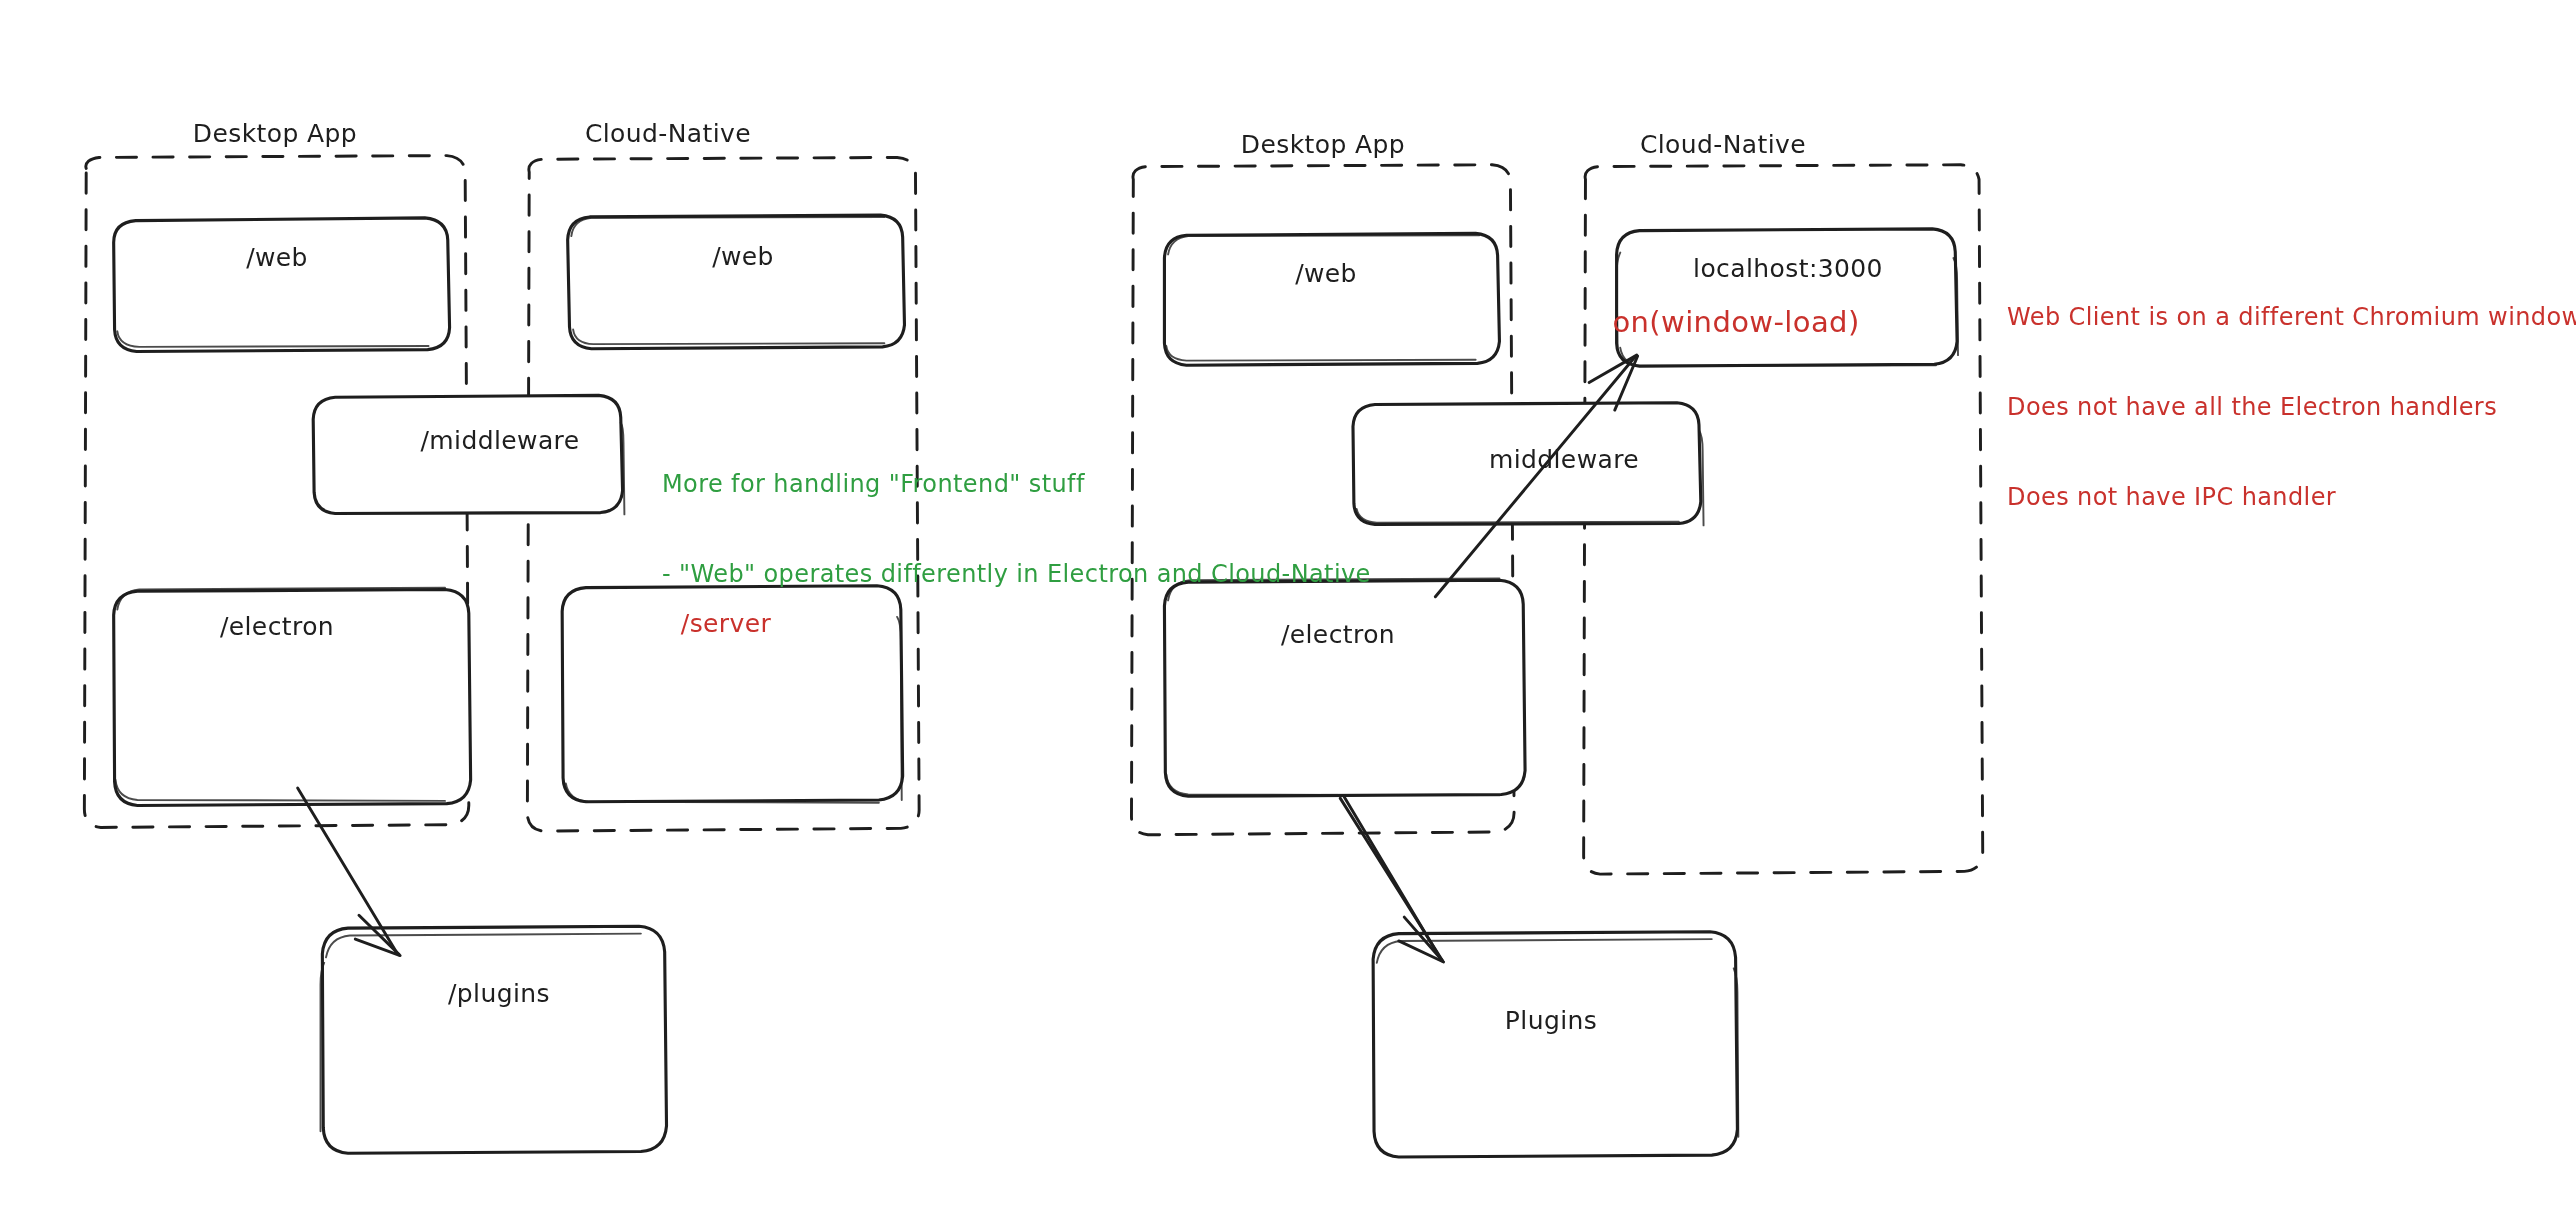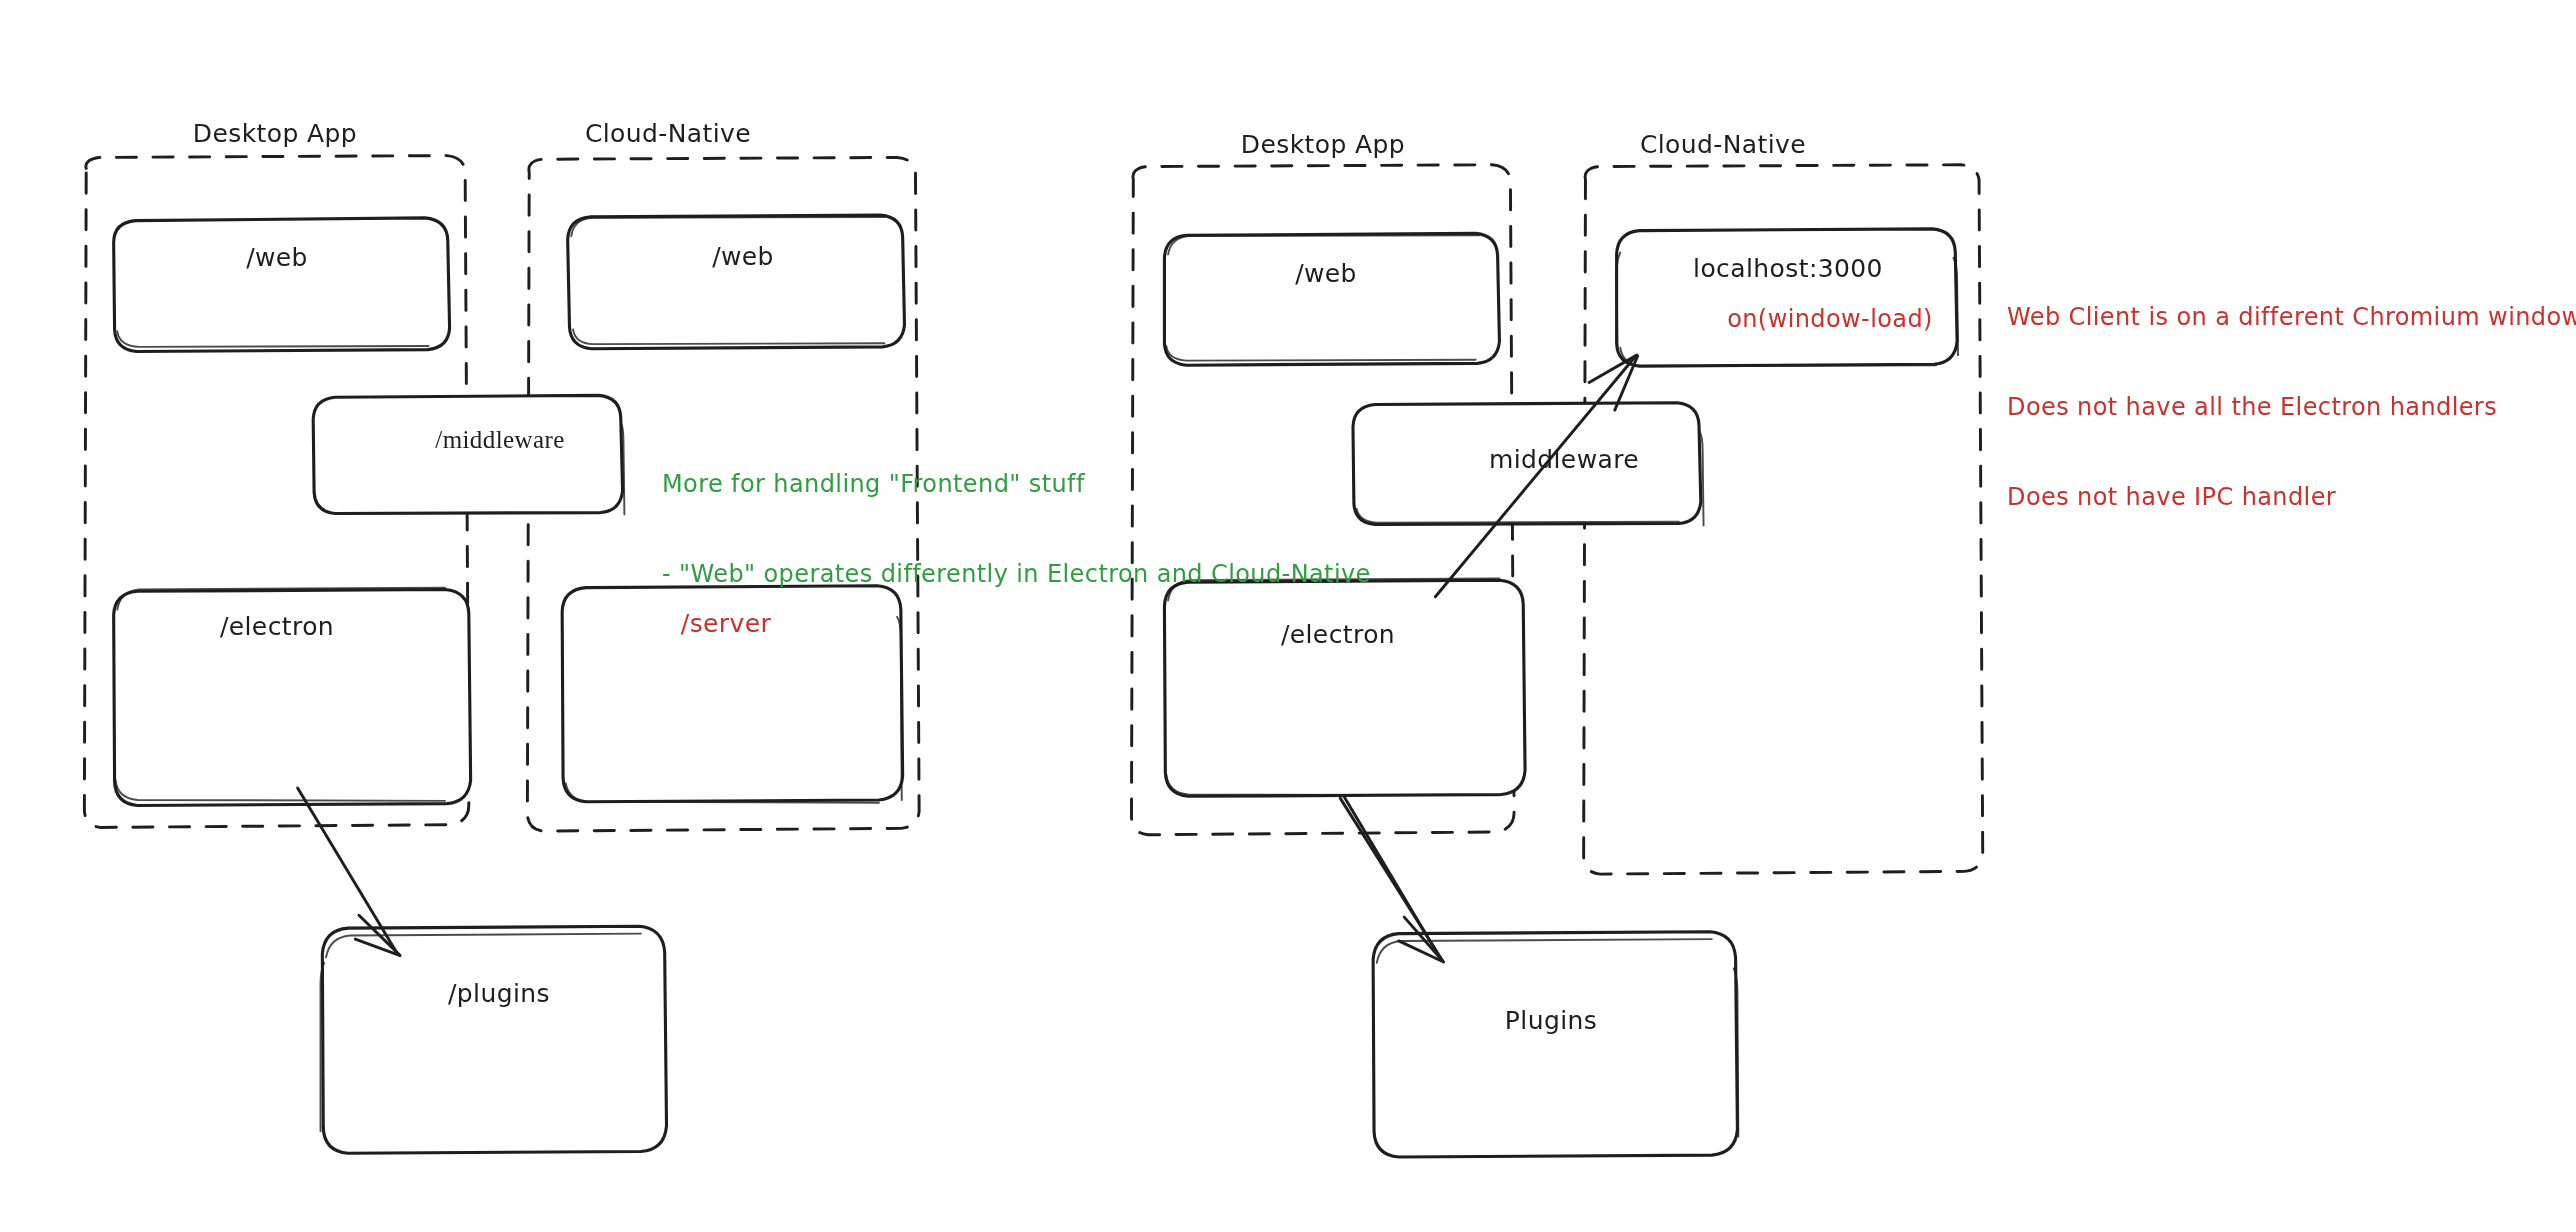--- a/index.html
+++ b/index.html
@@ -197,33 +197,33 @@
   <div class="txt group-title" style="left:668px;  top:119px;">Cloud-Native</div>
 
   <div class="txt group-title" style="left:1323px; top:130px;">Desktop App</div>
 
   <div class="txt group-title" style="left:1723px; top:130px;">Cloud-Native</div>
 
   <div class="txt box-label" style="left:277px;  top:243px;">/web</div>
 
   <div class="txt box-label" style="left:743px;  top:242px;">/web</div>
 
-  <div class="txt box-label" style="left:500px;  top:426px;font-family:Liberation Serif, serif;">/middleware</div>
+  <div class="txt box-label" style="left:500px;  top:426px;">/middleware</div>
 
   <div class="txt box-label" style="left:277px;  top:612px;">/electron</div>
 
   <div class="txt box-label red" style="left:726px; top:609px;">/server</div>
 
   <div class="txt box-label" style="left:499px;  top:979px;">/plugins</div>
 
   <div class="txt box-label" style="left:1326px; top:259px;">/web</div>
 
   <div class="txt box-label" style="left:1788px; top:254px;">localhost:3000</div>
 
-  <div class="txt box-label red" style="left:1830px; top:305px; font-size:24px;">on(window-load)</div>
+  <div class="txt box-label red" style="left:1736px; top:305px; font-size:29px;">on(window-load)</div>
 
   <div class="txt box-label" style="left:1564px; top:445px;">middleware</div>
 
   <div class="txt box-label" style="left:1338px; top:620px;">/electron</div>
 
   <div class="txt box-label" style="left:1551px; top:986px;margin-top:20px;">Plugins</div>
 
   <div class="note green txt" style="left:662px; top:409px;">
     <div>More for handling "Frontend" stuff</div>
     <div>- "Web" operates differently in Electron and Cloud-Native</div>

